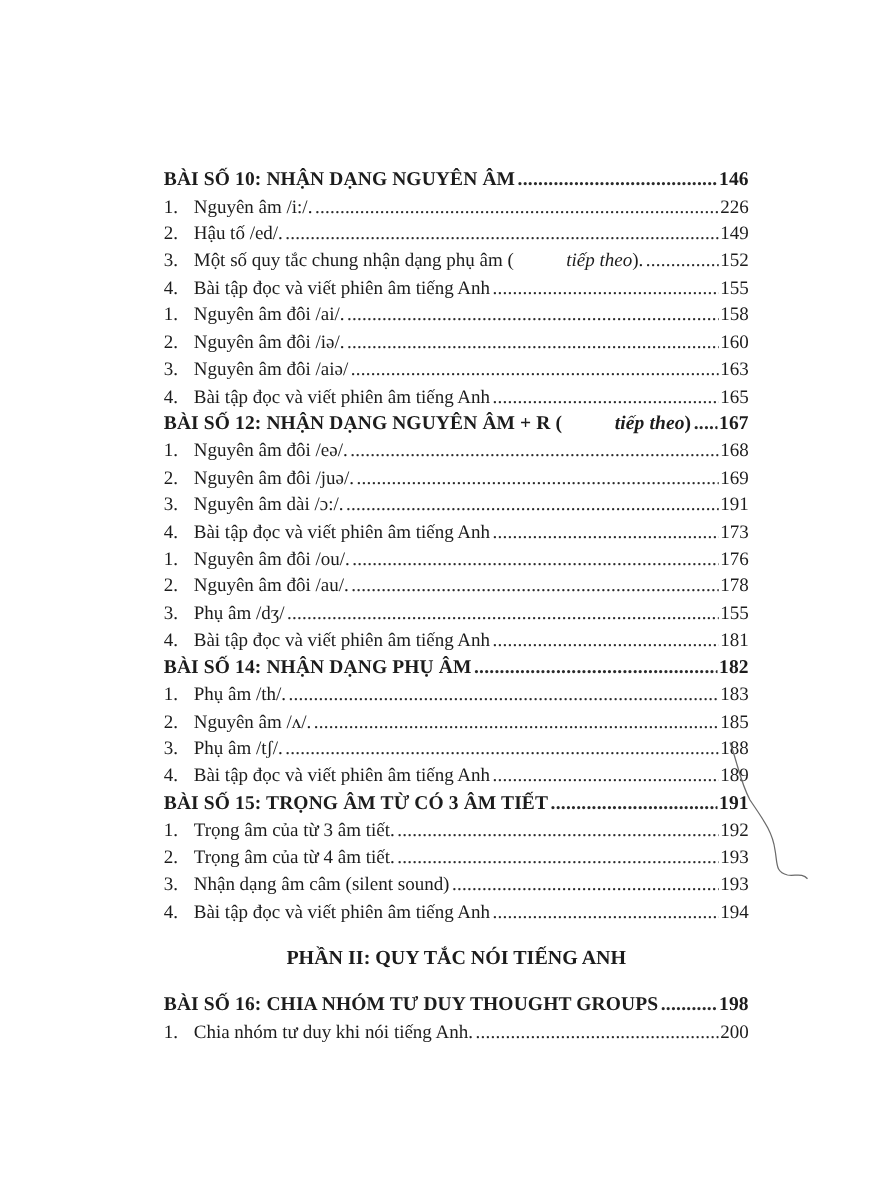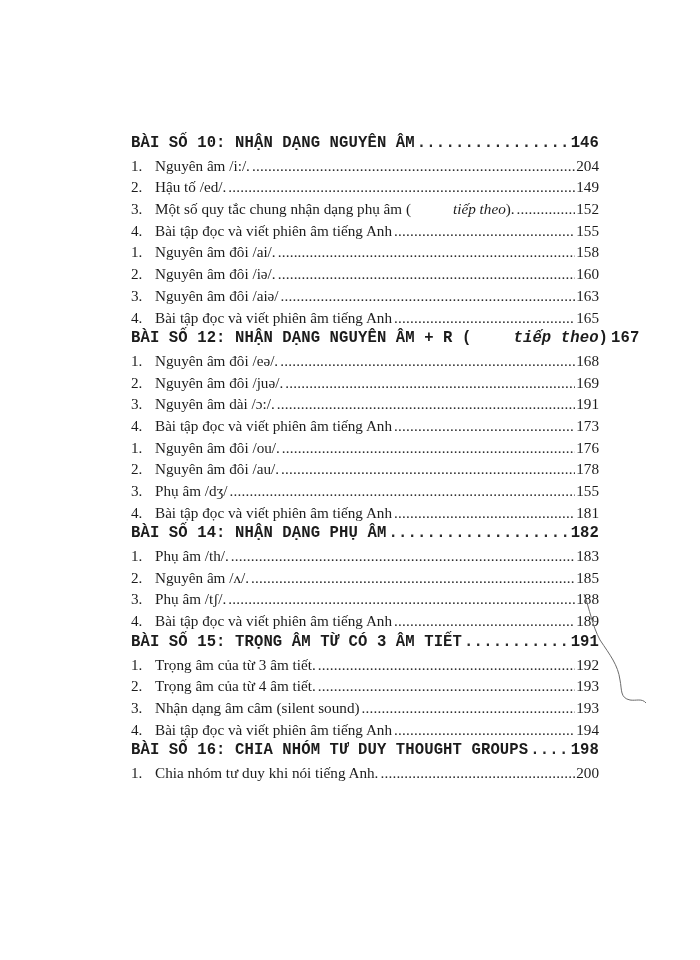--- a/index.html
+++ b/index.html
@@ -5,21 +5,21 @@
   html, body { margin: 0; padding: 0; }
   body {
     width: 700px; height: 960px; background: #ffffff; position: relative; overflow: hidden;
     font-family: "Liberation Serif", "DejaVu Serif", serif; color: #1c1c1c;
   }
   .toc { position: absolute; left: 131px; top: 133px; width: 468px; }
   .row {
     display: flex; align-items: baseline; height: 21.7px; line-height: 21.7px;
     font-size: 15.2px; white-space: nowrap;
   }
-  .row.heading { font-weight: bold; font-size: 15.6px; letter-spacing: 0.1px; font-family: Liberation Mono, monospace; }
+  .row.heading { font-weight: bold; font-size: 15.6px; letter-spacing: 0.1px; }
   .num { width: 24px; flex: 0 0 24px; }
   .title { flex: 0 0 auto; }
   .title i { font-style: italic; margin-left: 42px; }
   .leader {
     flex: 1 1 auto; overflow: hidden; margin: 0 1px 0 2px; color: #2a2a2a;
   }
   .leader::before {
     content: "..................................................................................................................................................................................................................";
     letter-spacing: 0.2px;
   }
@@ -37,21 +37,21 @@
 
   <div class="row heading">
     <span class="title">BÀI SỐ 10: NHẬN DẠNG NGUYÊN ÂM</span>
     <span class="leader"></span>
     <span class="page">146</span>
   </div>
   <div class="row">
     <span class="num">1.</span>
     <span class="title">Nguyên âm /i:/.</span>
     <span class="leader"></span>
-    <span class="page">204</span>
+    <span class="page">226</span>
   </div>
   <div class="row">
     <span class="num">2.</span>
     <span class="title">Hậu tố /ed/.</span>
     <span class="leader"></span>
     <span class="page">149</span>
   </div>
   <div class="row">
     <span class="num">3.</span>
     <span class="title"><span>Một số quy tắc chung nhận dạng phụ âm (</span><i>tiếp theo</i><span>).</span></span>
@@ -198,20 +198,21 @@
     <span class="leader"></span>
     <span class="page">193</span>
   </div>
   <div class="row">
     <span class="num">4.</span>
     <span class="title">Bài tập đọc và viết phiên âm tiếng Anh</span>
     <span class="leader"></span>
     <span class="page">194</span>
   </div>
 
+  <div class="part">PHẦN II: QUY TẮC NÓI TIẾNG ANH</div>
 
   <div class="row heading">
     <span class="title">BÀI SỐ 16:  CHIA NHÓM TƯ DUY THOUGHT GROUPS</span>
     <span class="leader"></span>
     <span class="page">198</span>
   </div>
   <div class="row">
     <span class="num">1.</span>
     <span class="title">Chia nhóm tư duy khi nói tiếng Anh.</span>
     <span class="leader"></span>

